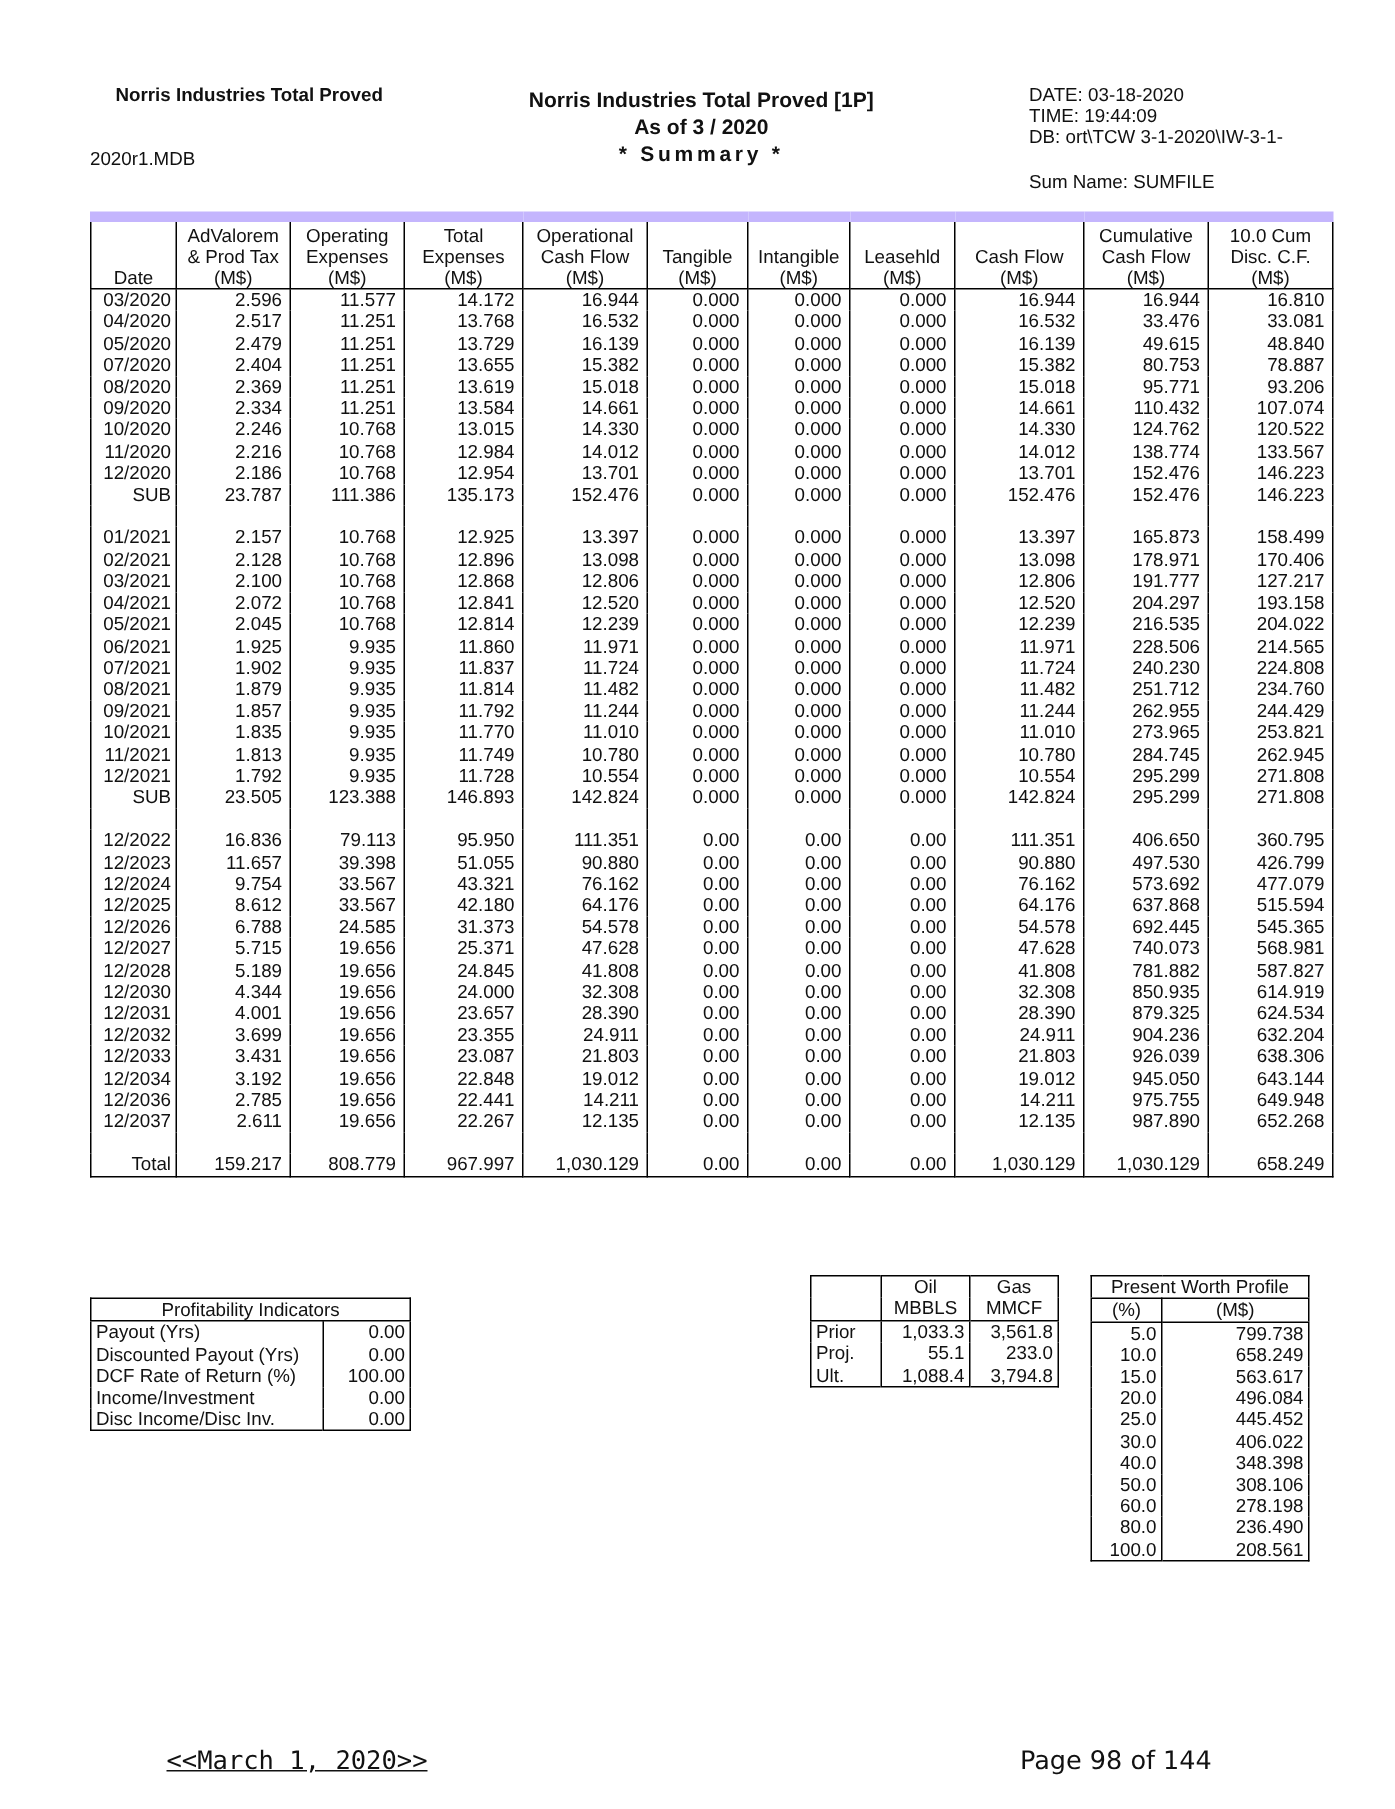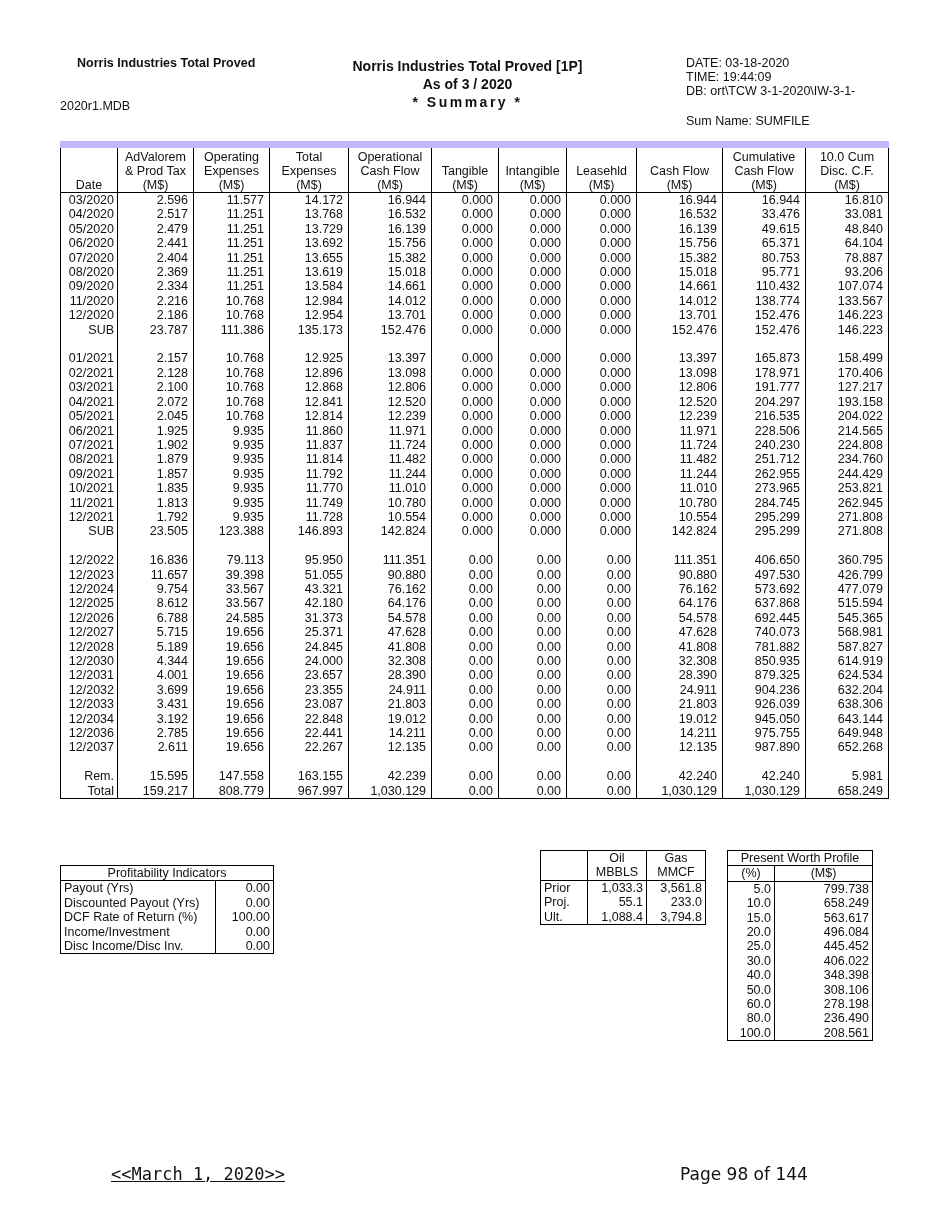--- a/index.html
+++ b/index.html
@@ -173,33 +173,20 @@
         <td>13.729</td>
         <td>16.139</td>
         <td>0.000</td>
         <td>0.000</td>
         <td>0.000</td>
         <td>16.139</td>
         <td>49.615</td>
         <td>48.840</td>
       </tr>
       <tr>
-        <td class="date">06/2020</td>
-        <td>2.441</td>
-        <td>11.251</td>
-        <td>13.692</td>
-        <td>15.756</td>
-        <td>0.000</td>
-        <td>0.000</td>
-        <td>0.000</td>
-        <td>15.756</td>
-        <td>65.371</td>
-        <td>64.104</td>
-      </tr>
-      <tr>
         <td class="date">07/2020</td>
         <td>2.404</td>
         <td>11.251</td>
         <td>13.655</td>
         <td>15.382</td>
         <td>0.000</td>
         <td>0.000</td>
         <td>0.000</td>
         <td>15.382</td>
         <td>80.753</td>
@@ -225,20 +212,33 @@
         <td>13.584</td>
         <td>14.661</td>
         <td>0.000</td>
         <td>0.000</td>
         <td>0.000</td>
         <td>14.661</td>
         <td>110.432</td>
         <td>107.074</td>
       </tr>
       <tr>
+        <td class="date">10/2020</td>
+        <td>2.246</td>
+        <td>10.768</td>
+        <td>13.015</td>
+        <td>14.330</td>
+        <td>0.000</td>
+        <td>0.000</td>
+        <td>0.000</td>
+        <td>14.330</td>
+        <td>124.762</td>
+        <td>120.522</td>
+      </tr>
+      <tr>
         <td class="date">11/2020</td>
         <td>2.216</td>
         <td>10.768</td>
         <td>12.984</td>
         <td>14.012</td>
         <td>0.000</td>
         <td>0.000</td>
         <td>0.000</td>
         <td>14.012</td>
         <td>138.774</td>
@@ -652,33 +652,20 @@
         <td>&nbsp;</td>
         <td>&nbsp;</td>
         <td>&nbsp;</td>
         <td>&nbsp;</td>
         <td>&nbsp;</td>
         <td>&nbsp;</td>
         <td>&nbsp;</td>
         <td>&nbsp;</td>
         <td>&nbsp;</td>
         <td>&nbsp;</td>
-      </tr>
-      <tr>
-        <td class="date">Rem.</td>
-        <td>15.595</td>
-        <td>147.558</td>
-        <td>163.155</td>
-        <td>42.239</td>
-        <td>0.00</td>
-        <td>0.00</td>
-        <td>0.00</td>
-        <td>42.240</td>
-        <td>42.240</td>
-        <td>5.981</td>
       </tr>
       <tr class="last">
         <td class="date">Total</td>
         <td>159.217</td>
         <td>808.779</td>
         <td>967.997</td>
         <td>1,030.129</td>
         <td>0.00</td>
         <td>0.00</td>
         <td>0.00</td>

